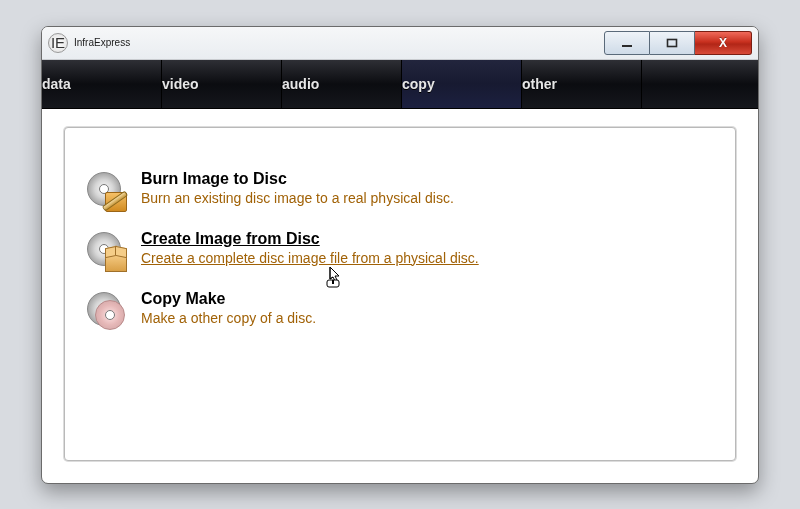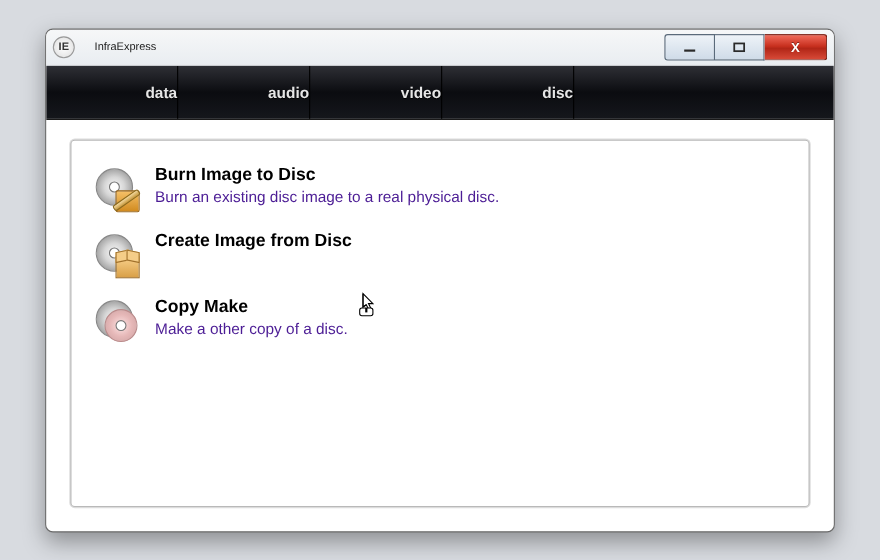--- a/index.html
+++ b/index.html
@@ -14,21 +14,21 @@
   .titlebar{
     height:32px;display:flex;align-items:center;
     background:linear-gradient(#f6f7f8,#e9edf1);
     border-bottom:1px solid #c9ccd0;
     padding:0 6px;
   }
   .app-icon{
     width:18px;height:18px;border-radius:50%;border:1px solid #999;
     background:radial-gradient(#fff,#ddd);
     display:flex;align-items:center;justify-content:center;
-    font-size:10px;font-weight:bold;color:#333;margin-right:18px;
+    font-size:15px;font-weight:normal;color:#333;margin-right:6px;
   }
   .title-text{font-size:10px;color:#1a1a1a}
   .win-controls{margin-left:auto;display:flex;gap:0}
   .win-btn{
     width:44px;height:22px;border:1px solid #5a6a7a;border-left:none;
     display:flex;align-items:center;justify-content:center;
     background:linear-gradient(#eef3f8,#cfdbe8);
     font-size:12px;color:#2a2a2a;cursor:default;
   }
   .win-btn:first-child{border-left:1px solid #5a6a7a;border-radius:3px 0 0 3px}
@@ -40,34 +40,34 @@
   }
   .win-btn svg{width:12px;height:10px}
 
   
   .tabstrip{
     height:48px;display:flex;
     background:linear-gradient(#2e2f35,#0b0c10 50%,#15171c);
     border-bottom:1px solid #000;
   }
   .tab{
-    flex:0 0 119px;display:flex;align-items:center;justify-content:flex-end;
+    flex:0 0 119px;display:flex;align-items:center;justify-content:flex-start;
     color:#e6e6e6;font-size:14px;font-weight:bold;
     border-right:1px solid #000;cursor:default;
     text-shadow:0 1px 0 #000;
   }
   .tab.active{
     background:linear-gradient(#22253d,#171a31 50%,#1c2040);
   }
 
   
   .panel{
     position:absolute;left:22px;right:22px;top:100px;bottom:22px;
     background:#fff;border:1px solid #b9b9b9;border-radius:4px;
-    padding:13px 20px;
+    padding:32px 20px;
     box-shadow:inset 0 0 0 1px #fff,0 0 0 1px #dcdcdc;
   }
   .option{
     display:flex;gap:16px;align-items:flex-start;
     padding:10px 0;
   }
   .icon-box{width:40px;height:40px;flex:0 0 40px;position:relative}
   .icon-disc{
     width:32px;height:32px;border-radius:50%;
     background:radial-gradient(circle,#fafafa 0%,#d6d6d6 40%,#a8a8a8 70%,#cfcfcf 100%);
@@ -102,22 +102,22 @@
   }
   .overlay-carton::before{left:-1px;transform:skewY(-12deg)}
   .overlay-carton::after{right:-1px;transform:skewY(12deg)}
   .icon-disc.second{
     width:28px;height:28px;top:10px;left:10px;
     background:radial-gradient(circle,#fde4e4 0%,#e6b8b8 50%,#caa0a0 100%);
     border-color:#b98a8a;
   }
   .opt-text{flex:1}
   .opt-title{font-size:16px;font-weight:bold;color:#000;margin:0}
-  .opt-desc{font-size:14px;color:#4c1d95;margin:2px 0 0}
-  .option.hover .opt-title,.option.hover .opt-desc{}
+  .opt-desc{font-size:14px;color:#a16207;margin:2px 0 0}
+  .option.hover .opt-title,.option.hover .opt-desc{text-decoration:underline}
 
   
   .cursor{
     position:absolute;top:238px;left:282px;width:20px;height:24px;pointer-events:none;
   }
 </style>
 </head>
 <body>
 
 <div class="window">
@@ -140,27 +140,30 @@
         <span>X</span>
       </div>
     </div>
   </div>
 
   <div class="tabstrip">
     <div class="tab">
         <span>data</span>
       </div>
     <div class="tab">
+        <span>video</span>
+      </div>
+    <div class="tab">
         <span>audio</span>
       </div>
-    <div class="tab">
-        <span>video</span>
-      </div>
-    <div class="tab">
-        <span>disc</span>
+    <div class="tab active">
+        <span>copy</span>
+      </div>
+    <div class="tab">
+        <span>other</span>
       </div>
     <div class="tab" style="flex:1;border-right:none"></div>
   </div>
 
   <div class="panel">
 
     <div class="option">
       <div class="icon-box">
         <div class="icon-disc"></div>
         <div class="icon-overlay">
@@ -176,20 +179,21 @@
 
     <div class="option hover">
       <div class="icon-box">
         <div class="icon-disc"></div>
         <div class="icon-overlay">
             <div class="overlay-carton"></div>
           </div>
       </div>
       <div class="opt-text">
         <p class="opt-title">Create Image from Disc</p>
+        <p class="opt-desc">Create a complete disc image file from a physical disc.</p>
       </div>
     </div>
 
     <div class="option">
       <div class="icon-box">
         <div class="icon-disc"></div>
         <div class="icon-disc second"></div>
       </div>
       <div class="opt-text">
         <p class="opt-title">Copy Make</p>

